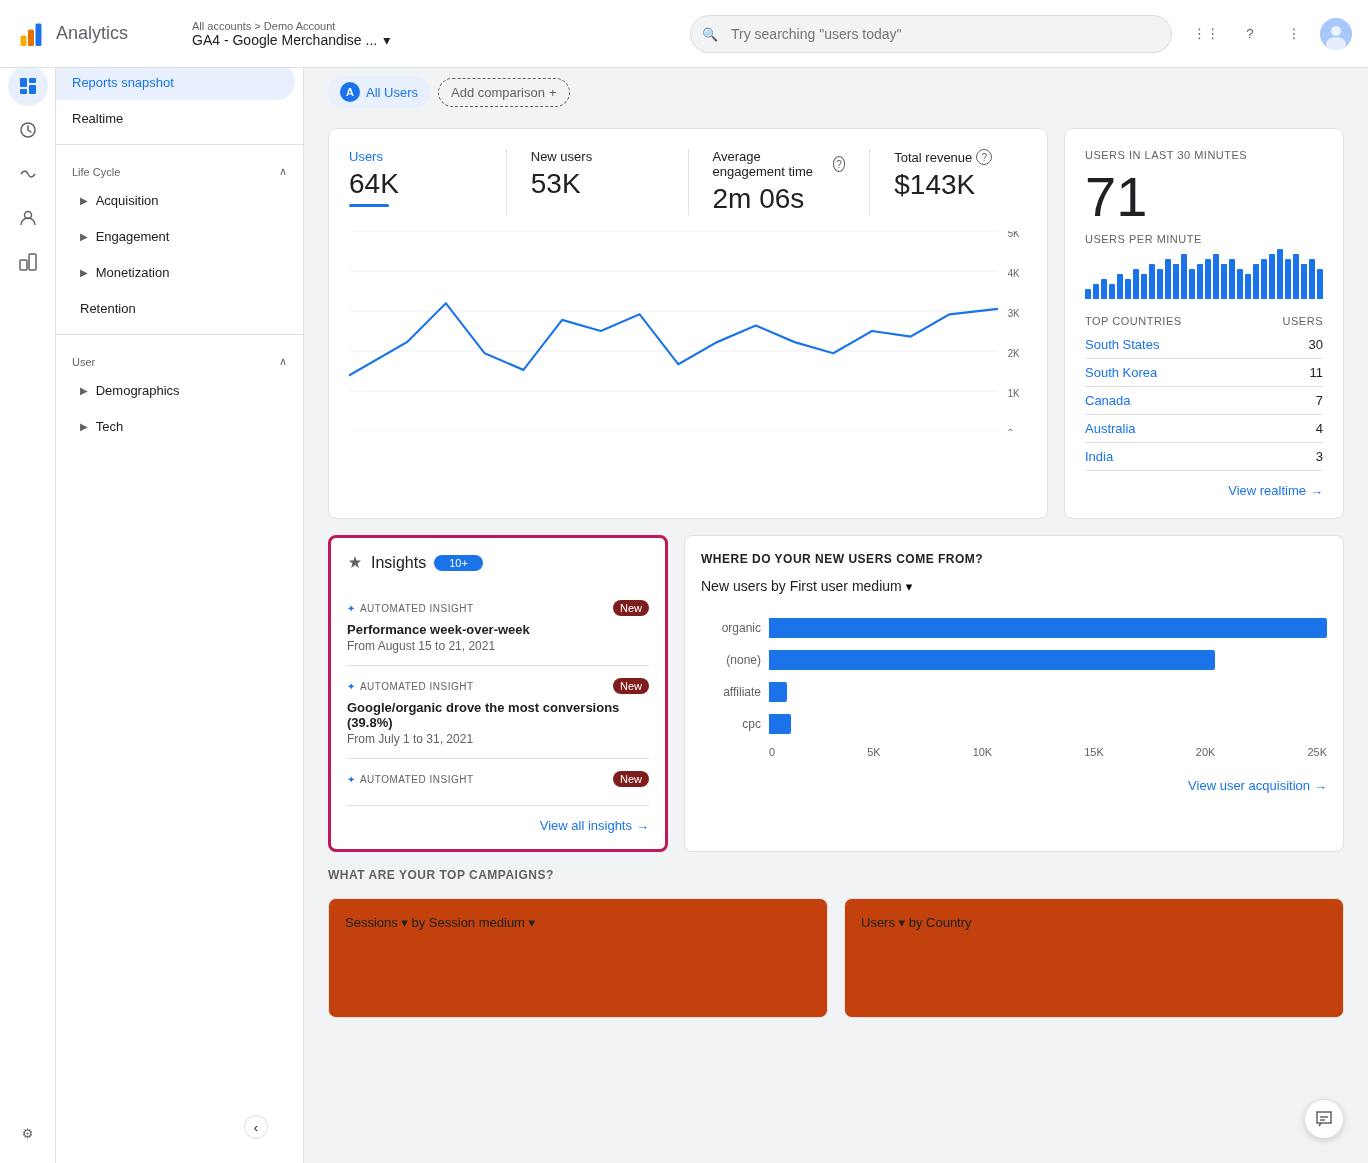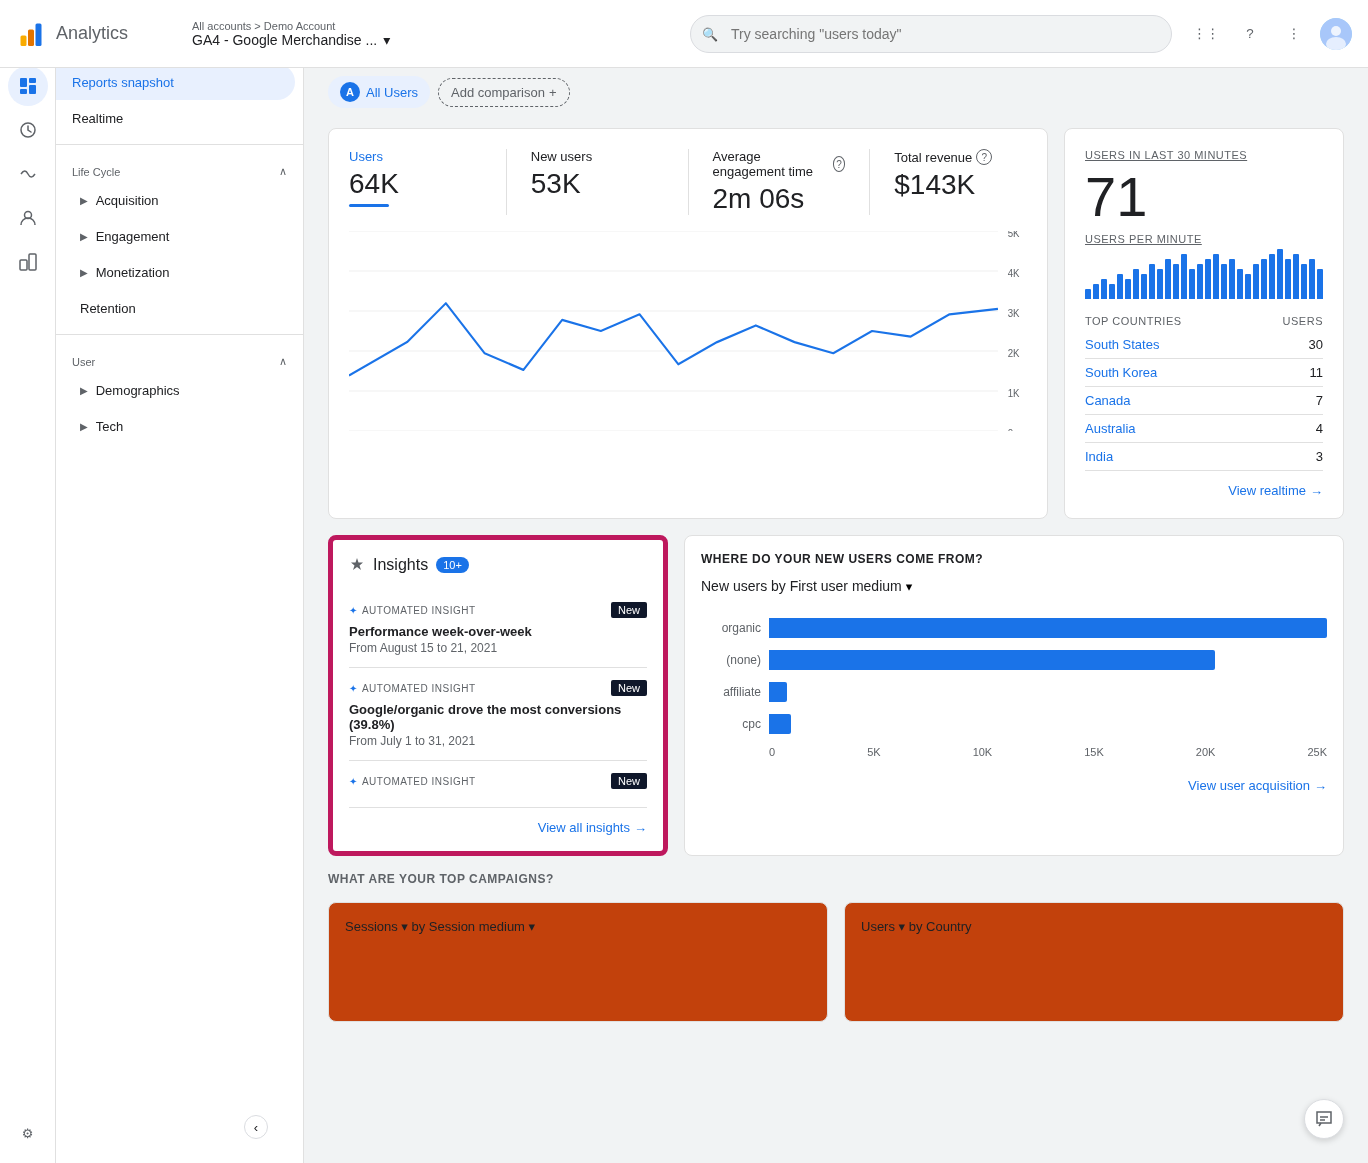--- a/index.html
+++ b/index.html
@@ -96,40 +96,40 @@
     .metric-label { font-size: 13px; color: #1a73e8; margin-bottom: 4px; display: flex; align-items: center; gap: 4px; }
     .metric-label.gray { color: #202124; }
     .metric-value { font-size: 28px; font-weight: 400; color: #202124; }
     .metric-divider { width: 1px; background: #e0e0e0; }
     
     
     .chart-area { height: 200px; position: relative; margin-top: 8px; }
     .chart-svg { width: 100%; height: 100%; }
     
     
-    .rt-section-label { font-size: 11px; font-weight: 500; color: #5f6368; letter-spacing: 0.5px; text-transform: uppercase; margin-bottom: 4px; text-decoration: underline; }
+    .rt-section-label { font-size: 11px; font-weight: 500; color: #5f6368; letter-spacing: 0.5px; text-transform: uppercase; margin-bottom: 4px; }
     .rt-big-number { font-size: 56px; font-weight: 300; color: #202124; line-height: 1; margin: 8px 0; }
     .rt-chart { display: flex; align-items: flex-end; gap: 2px; height: 50px; margin-bottom: 16px; }
     .rt-bar { background: #1a73e8; border-radius: 1px 1px 0 0; min-width: 6px; }
     .rt-countries { margin-top: 8px; }
     .rt-country-row { display: flex; justify-content: space-between; align-items: center; padding: 6px 0; border-bottom: 1px solid #e0e0e0; font-size: 13px; }
     .rt-country-name { color: #1a73e8; cursor: pointer; }
     .rt-country-count { color: #202124; }
     .view-realtime-link { display: flex; align-items: center; gap: 4px; color: #1a73e8; font-size: 13px; cursor: pointer; margin-top: 12px; justify-content: flex-end; }
     .rt-countries-header { display: flex; justify-content: space-between; font-size: 11px; font-weight: 500; color: #5f6368; letter-spacing: 0.5px; text-transform: uppercase; margin-bottom: 4px; }
     
     
     .bottom-row { display: flex; gap: 16px; margin-bottom: 16px; }
-    .insights-card { width: 340px; background: #fff; border-radius: 8px; border: 5px solid #be185d; padding: 16px; overflow: hidden; }
+    .insights-card { width: 340px; background: #fff; border-radius: 8px; border: 3px solid #be185d; padding: 16px; overflow: hidden; }
     .acquisition-card { flex: 1; background: #fff; border-radius: 8px; border: 1px solid #e0e0e0; padding: 16px; }
     
     .insights-header { display: flex; align-items: center; gap: 8px; margin-bottom: 16px; }
     .insights-title { font-size: 16px; font-weight: 400; }
-    .badge { background: #1a73e8; color: #fff; border-radius: 10px; padding: 2px 7px; font-size: 11px; font-weight: 500; }
-    .new-badge { background: #0f172a; color: #fff; border-radius: 2px; padding: 2px 7px; font-size: 11px; font-weight: 500; }
+    .badge { background: #1a73e8; color: #fff; border-radius: 10px; padding: 2px 15px; font-size: 11px; font-weight: 500; }
+    .new-badge { background: #7f1d1d; color: #fff; border-radius: 8px; padding: 2px 7px; font-size: 11px; font-weight: 500; }
     
     .insight-item { padding: 12px 0; border-bottom: 1px solid #e0e0e0; }
     .insight-meta { display: flex; align-items: center; justify-content: space-between; margin-bottom: 6px; }
     .insight-type { font-size: 10px; font-weight: 500; color: #5f6368; letter-spacing: 0.5px; text-transform: uppercase; display: flex; align-items: center; gap: 4px; }
     .insight-title { font-size: 13px; font-weight: 600; color: #202124; margin-bottom: 2px; }
     .insight-date { font-size: 12px; color: #5f6368; }
     .view-all-link { display: flex; align-items: center; gap: 4px; color: #1a73e8; font-size: 13px; cursor: pointer; margin-top: 12px; justify-content: flex-end; }
     
     .acq-section-label { font-size: 12px; font-weight: 600; color: #202124; letter-spacing: 0.5px; text-transform: uppercase; margin-bottom: 12px; }
     .acq-subtitle { display: flex; align-items: center; gap: 4px; font-size: 14px; color: #202124; margin-bottom: 16px; }

